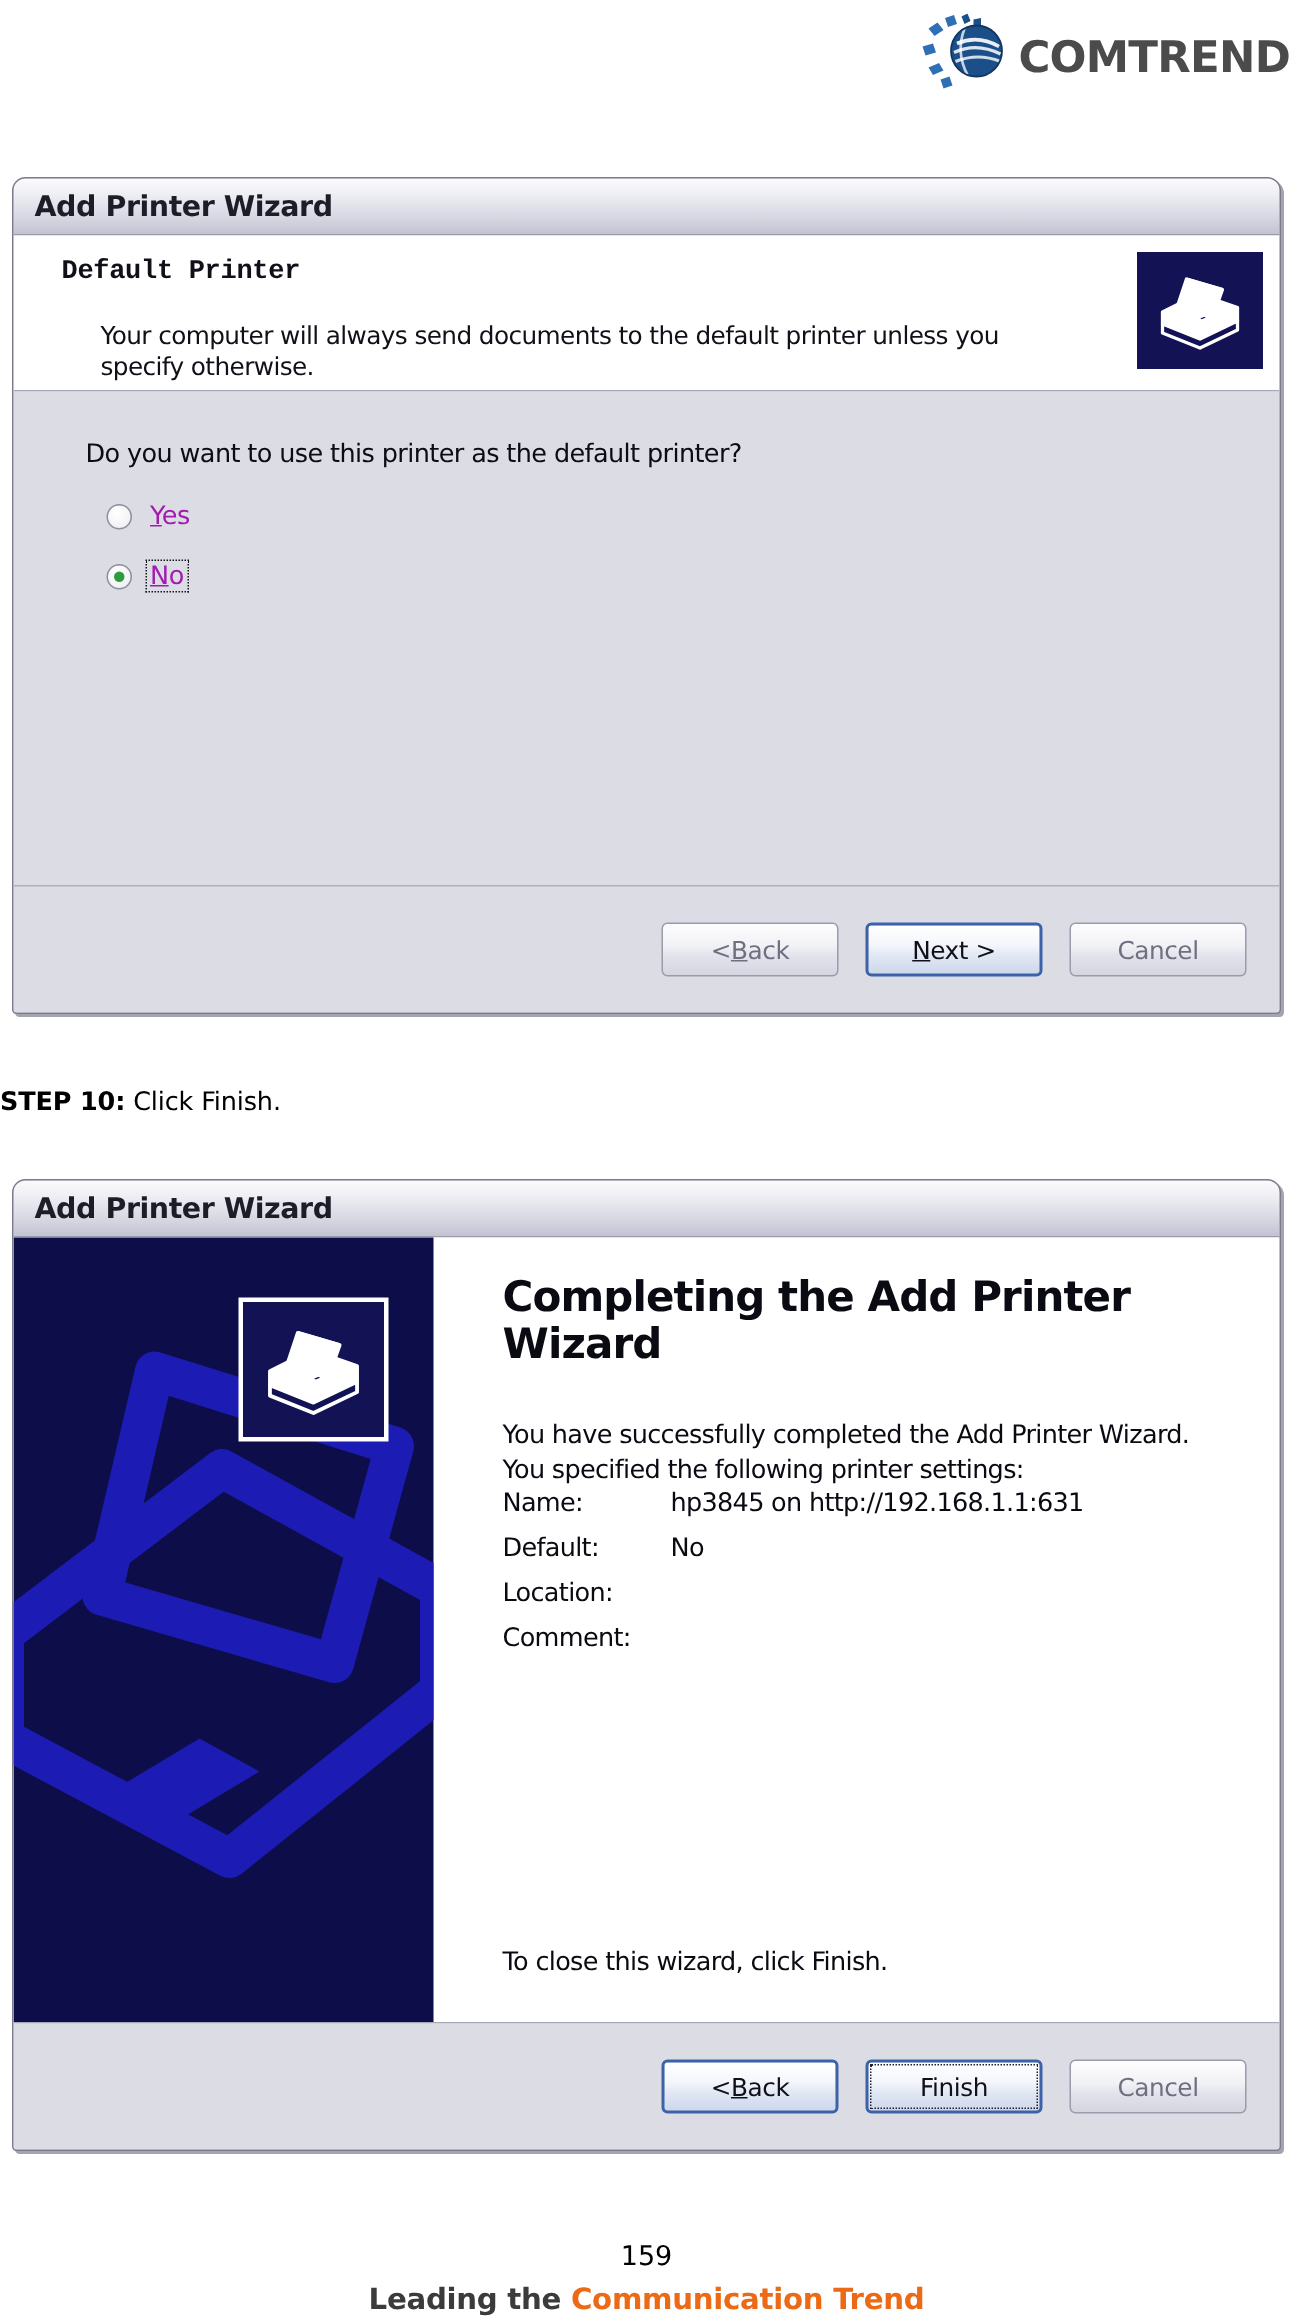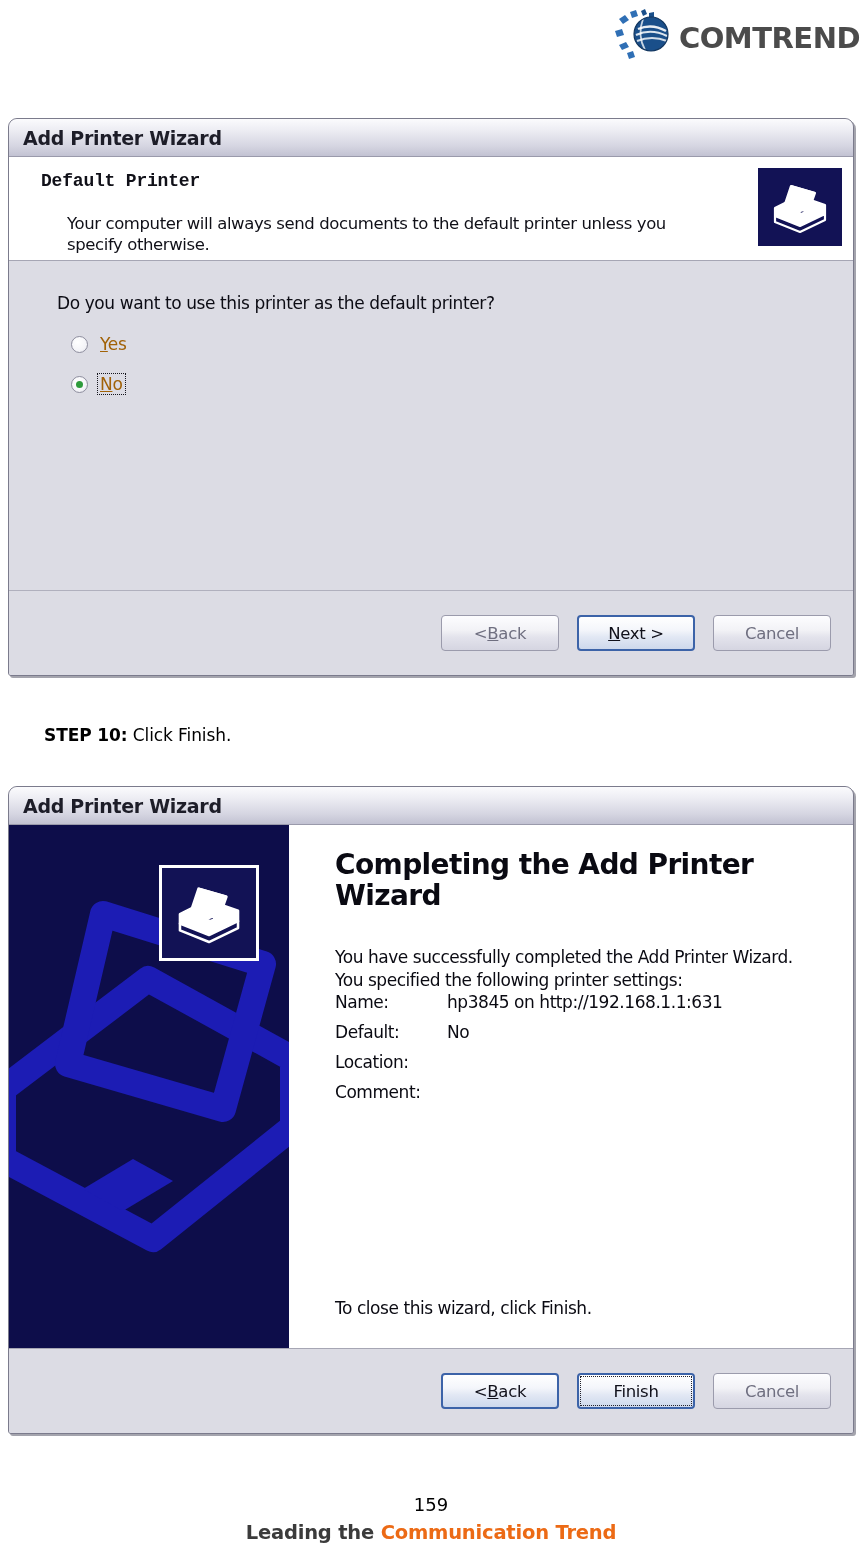--- a/index.html
+++ b/index.html
@@ -141,21 +141,21 @@
     content: "";
     position: absolute;
     left: 4px; top: 4px;
     width: 7px; height: 7px;
     border-radius: 50%;
     background: #2e9b3c;
   }
   .radio-label {
     font-family: "DejaVu Sans", sans-serif;
     font-size: 17px;
-    color: #a16207;
+    color: #a21caf;
     letter-spacing: -0.3px;
     padding: 1px 3px;
   }
   .radio-label.focused { border: 1px dotted #15151c; padding: 0 2px; }
   .radio-label u { text-decoration: underline; }
 
   
   .wiz-footer {
     background: #dcdce4;
     height: 84px;
@@ -196,21 +196,21 @@
 
   
   .step-line {
     position: absolute;
     left: 0;
     font-family: "DejaVu Sans", sans-serif;
     font-size: 17px;
     color: #000;
     letter-spacing: -0.1px;
   }
-  .step-line b { font-weight: bold; padding-left: 44px; }
+  .step-line b { font-weight: bold; }
 
   
   .wiz2-main {
     display: flex;
     height: 524px;
     background: #ffffff;
     border-bottom: 1px solid #a6a6b4;
     gap: 32px;
   }
   .wiz2-banner {

